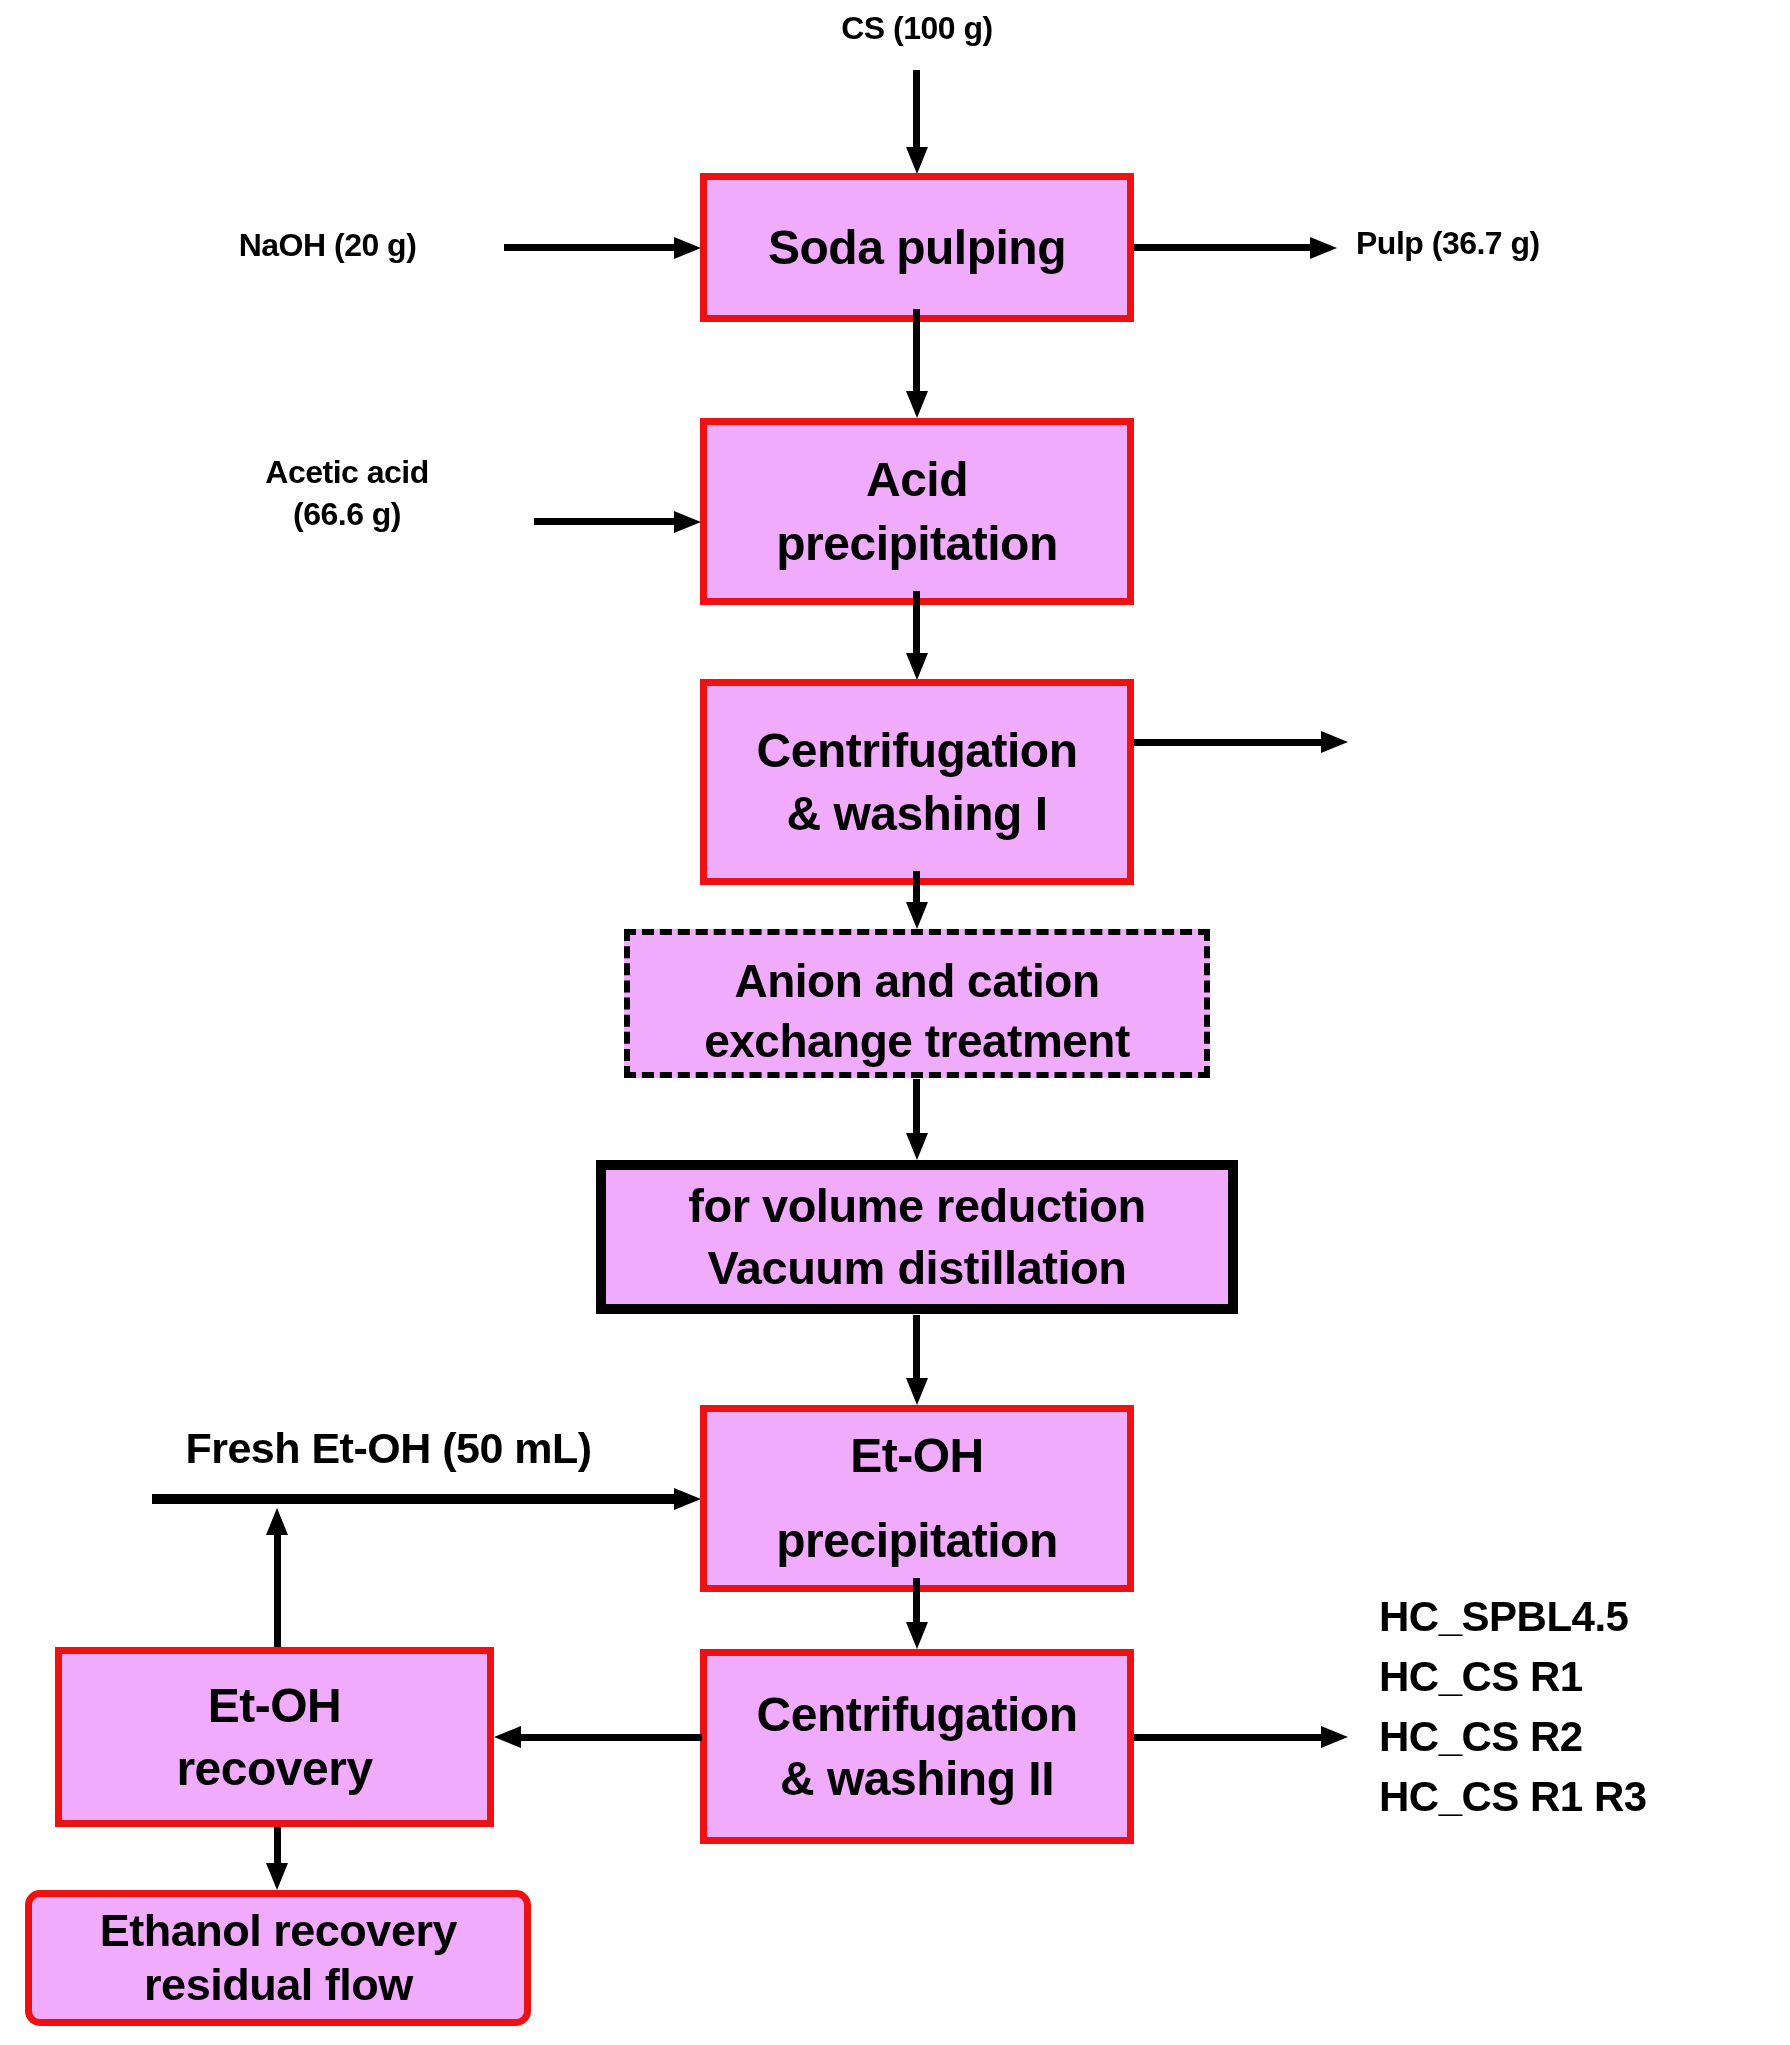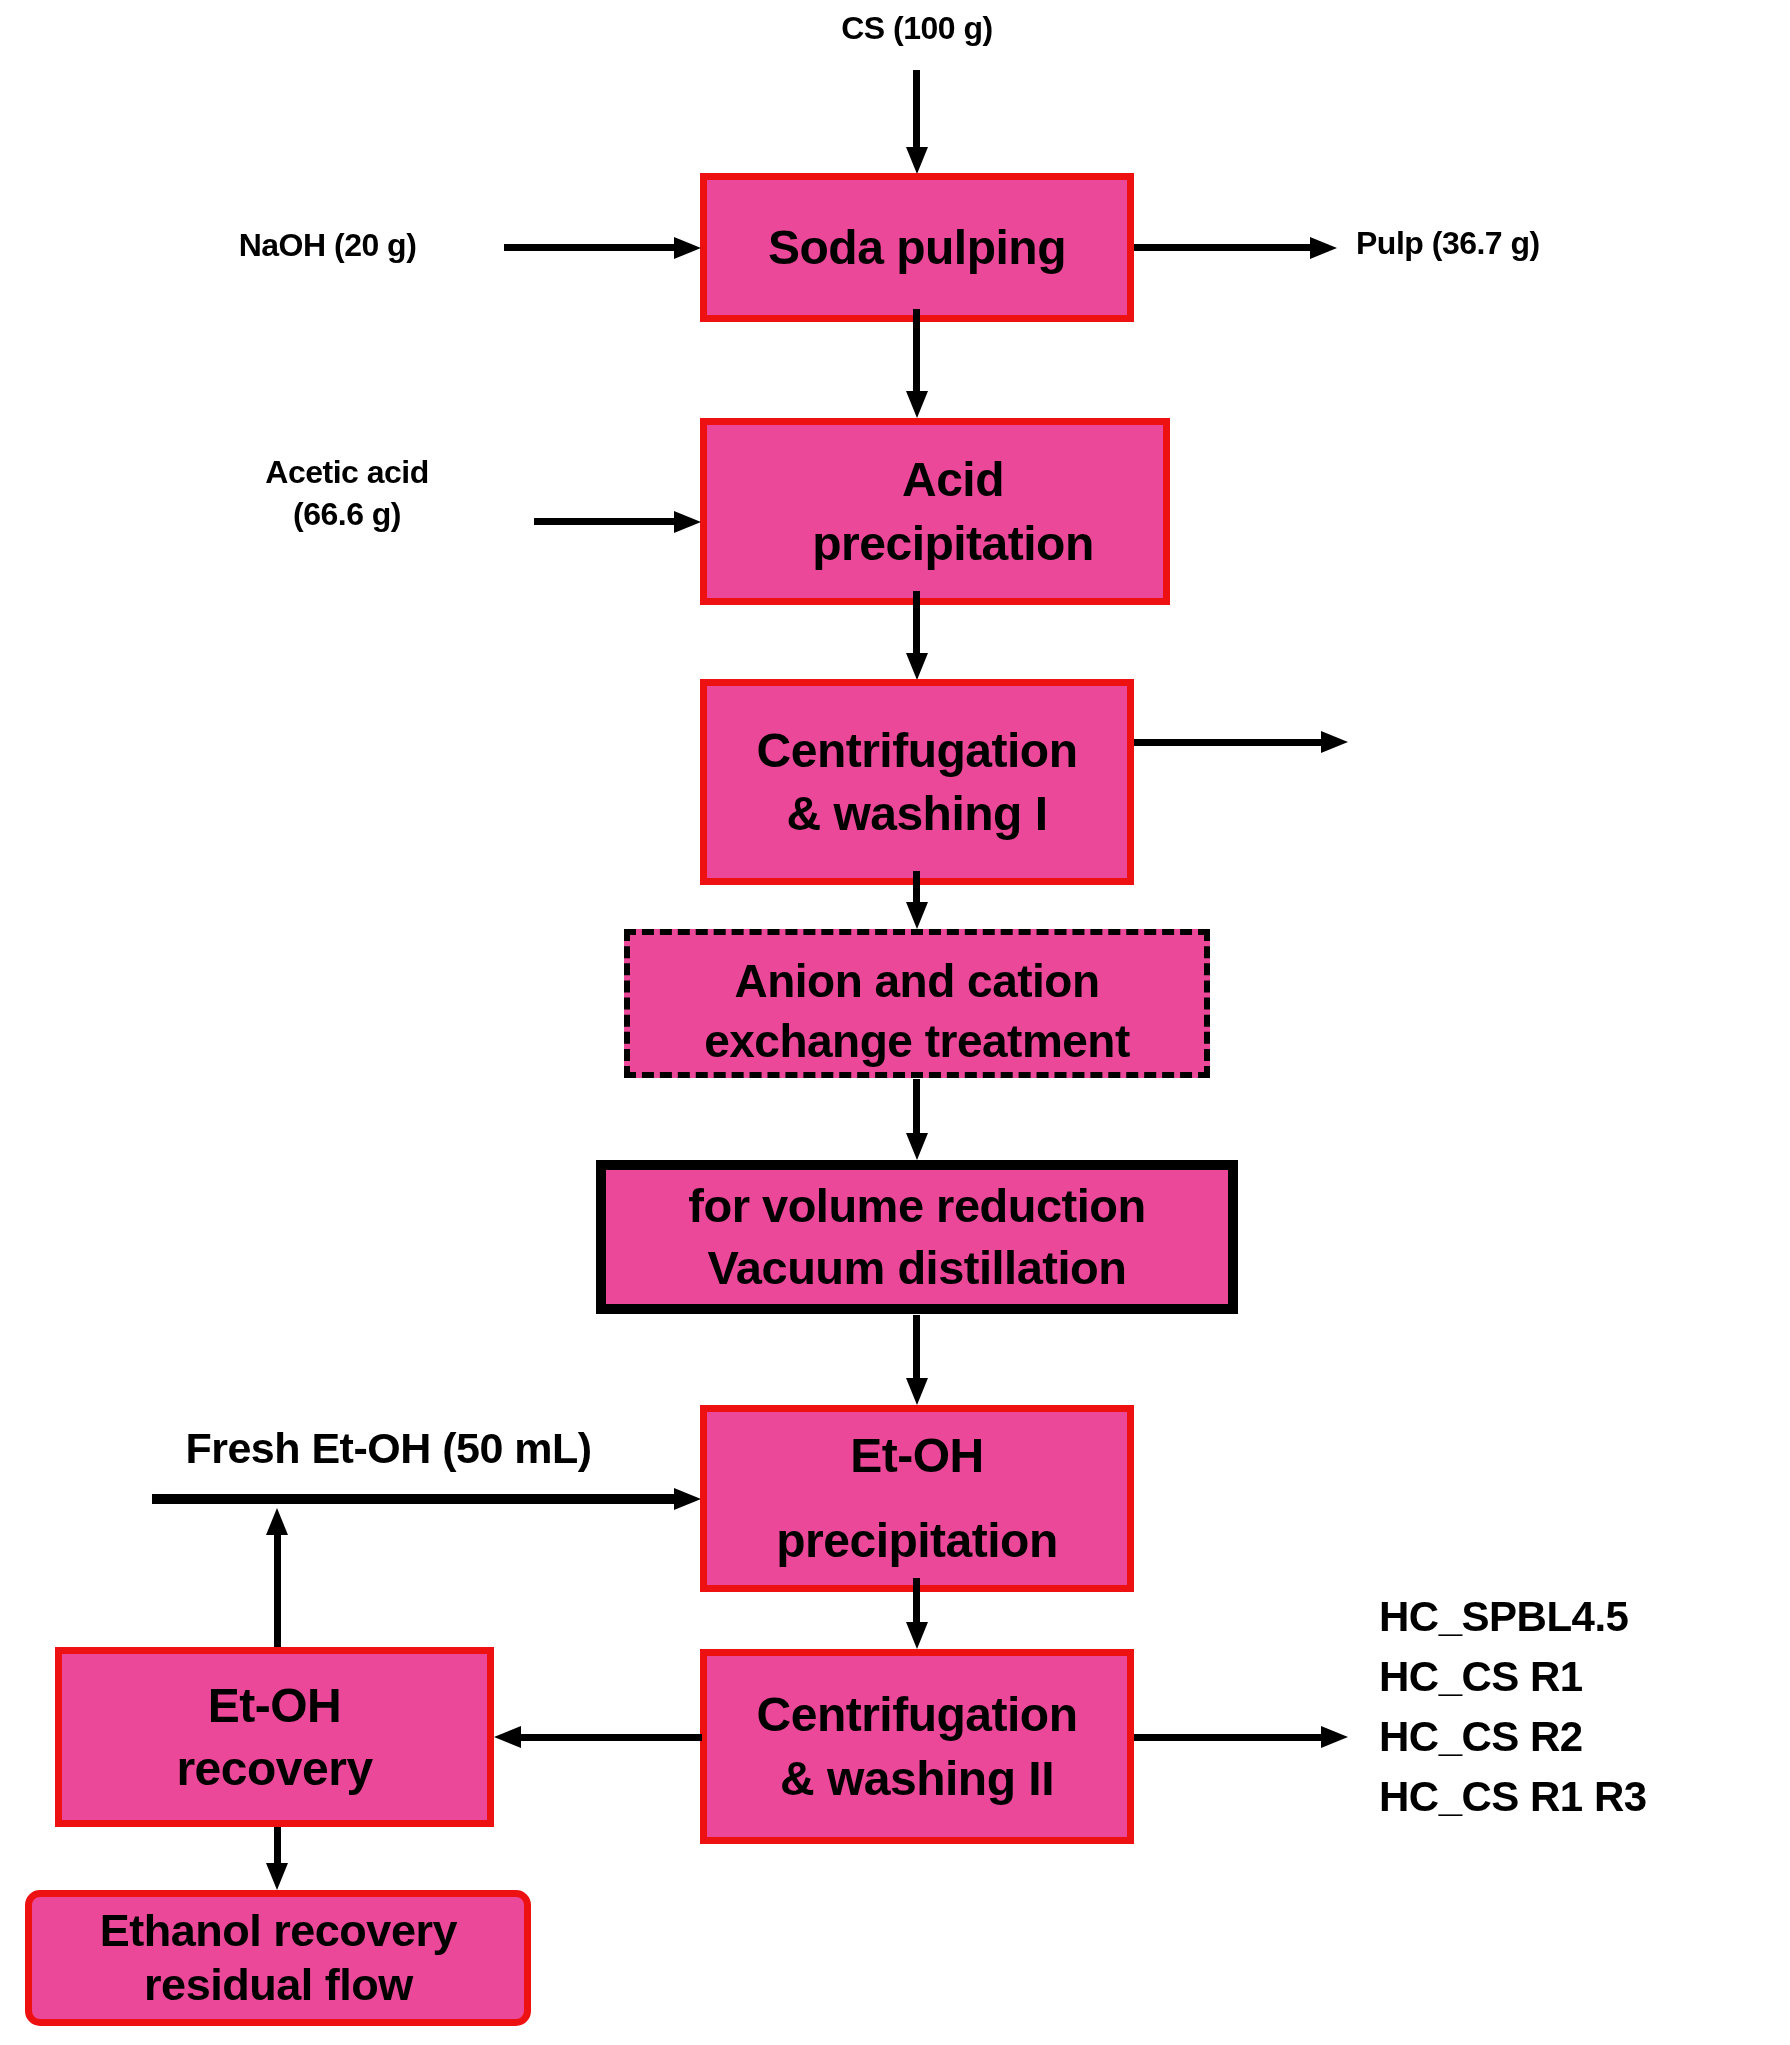--- a/index.html
+++ b/index.html
@@ -11,21 +11,21 @@
   #canvas{
     position:relative;
     width:1790px;height:2046px;
     background:var(--bg);
     font-family:"Liberation Sans", sans-serif;
     color:var(--black);
     overflow:hidden;
   }
   .box{
     position:absolute;
-    background:#ec4899;
+    background:#f0abfc;
     display:flex;
     flex-direction:column;
     align-items:center;
     justify-content:center;
     text-align:center;
     font-weight:bold;
     font-size:48px;
     line-height:1.32;
     letter-spacing:-0.5px;
   }
@@ -86,21 +86,21 @@
     <div class="hline" style="left:1134px;top:244px;width:176px;"></div>
     <div class="head right" style="left:1310px;top:237px;"></div>
   </div>
   <div class="lbl" style="left:1356px;top:223px;">Pulp (36.7 g)</div>
 
   <div>
     <div class="vline" style="left:913px;top:309px;height:83px;"></div>
     <div class="head down" style="left:906px;top:391px;"></div>
   </div>
 
-  <div class="box red-solid" style="left:700px;top:418px;width:420px;height:173px;padding-left:36px;">
+  <div class="box red-solid" style="left:700px;top:418px;width:420px;height:173px;">
     <span>Acid</span>
     <span>precipitation</span>
   </div>
 
   <div class="lbl center" style="left:176px;top:452px;width:342px;">
     <div>Acetic acid</div>
     <div>(66.6 g)</div>
   </div>
   <div>
     <div class="hline" style="left:534px;top:518px;width:140px;"></div>

